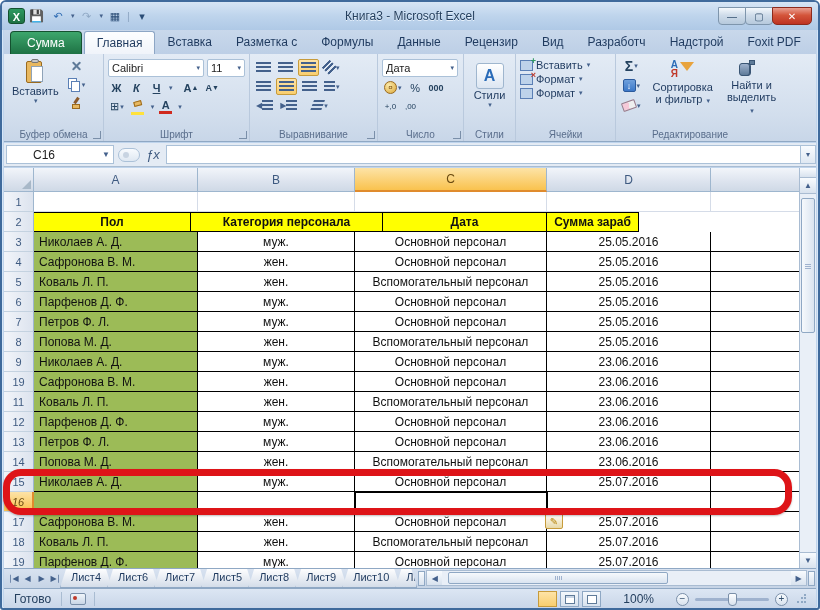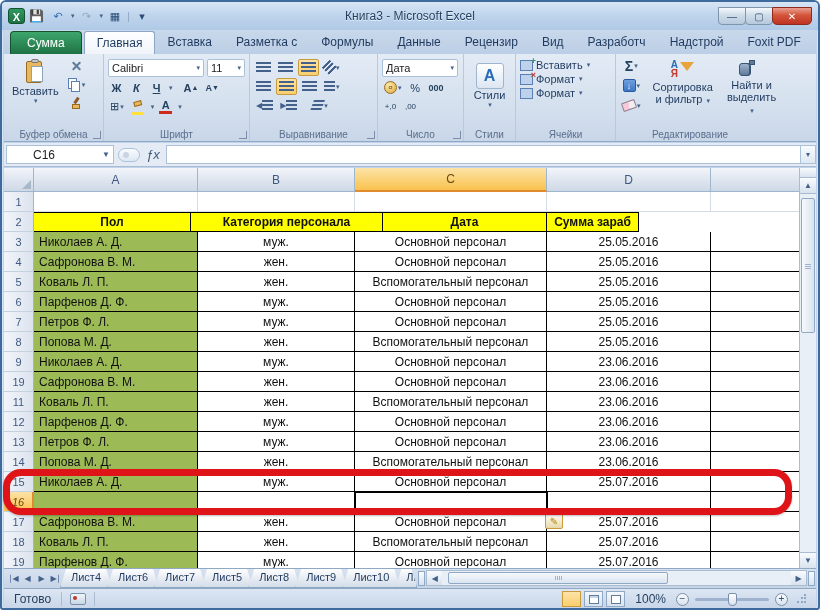--- a/index.html
+++ b/index.html
@@ -138,21 +138,21 @@
   .st-ready{padding:0 10px;}
   .st-sep{width:1px;height:14px;background:#A9BCD2;}
   .macroic{width:16px;height:12px;margin:0 8px;background:linear-gradient(#F0F5FA,#C9D6E6);border:1px solid #7A8FA9;border-radius:2px;position:relative;}
   .macroic i{position:absolute;left:2px;top:2px;width:4px;height:4px;border-radius:50%;background:#C0392B;}
   .st-right{margin-left:auto;display:flex;align-items:center;gap:4px;padding-right:10px;}
   .viewbtn{width:19px;height:16px;border:1px solid #8FA8C4;background:linear-gradient(#F4F8FC,#D8E2EE);display:flex;align-items:center;justify-content:center;margin-left:-1px;}
   .viewbtn.active{background:linear-gradient(#FDE3A7,#F9CE6E);border-color:#C79B3B;}
   .vic{width:10px;height:9px;border:1px solid #5F7B99;background:#fff;}
   .vic.layout{box-shadow:inset 0 2px 0 #C9D6E6;}
   .vic.pbreak{background:linear-gradient(90deg,#fff 45%,#C9D6E6 45% 55%,#fff 55%);}
-  .zoomtxt{margin:0 6px;font-size:12px;}
+  .zoomtxt{margin:0 18px;font-size:12px;}
   .zbtn{width:13px;height:13px;border-radius:50%;border:1px solid #7A8FA9;background:linear-gradient(#F8FBFE,#D8E2EE);display:flex;align-items:center;justify-content:center;font-size:10px;color:#33506E;line-height:1;}
   .ztrack{position:relative;width:74px;height:3px;background:#9FB2CE;border-radius:2px;margin:0 2px;}
   .ztick{position:absolute;left:50%;top:-3px;width:1px;height:9px;background:#7A8FA9;}
   .zthumb{position:absolute;left:50%;top:-5px;width:9px;height:13px;margin-left:-4px;background:linear-gradient(#FDFEFF,#D8E2EE);border:1px solid #7A8FA9;border-radius:2px 2px 4px 4px;}
   .grip{width:10px;height:10px;margin-left:4px;background:radial-gradient(circle at 2px 8px,#8FA8C4 1px,transparent 1.5px),radial-gradient(circle at 6px 8px,#8FA8C4 1px,transparent 1.5px),radial-gradient(circle at 6px 4px,#8FA8C4 1px,transparent 1.5px),radial-gradient(circle at 9px 8px,#8FA8C4 1px,transparent 1.5px),radial-gradient(circle at 9px 4px,#8FA8C4 1px,transparent 1.5px),radial-gradient(circle at 9px 1px,#8FA8C4 1px,transparent 1.5px);}
   
   .red-annot{position:absolute;left:1px;top:467px;width:789px;height:46px;border:7px solid #DE1418;border-radius:18px;z-index:40;pointer-events:none;box-shadow:0 1px 2px rgba(0,0,0,.25);}
 </style>
 </head>
 <body>

